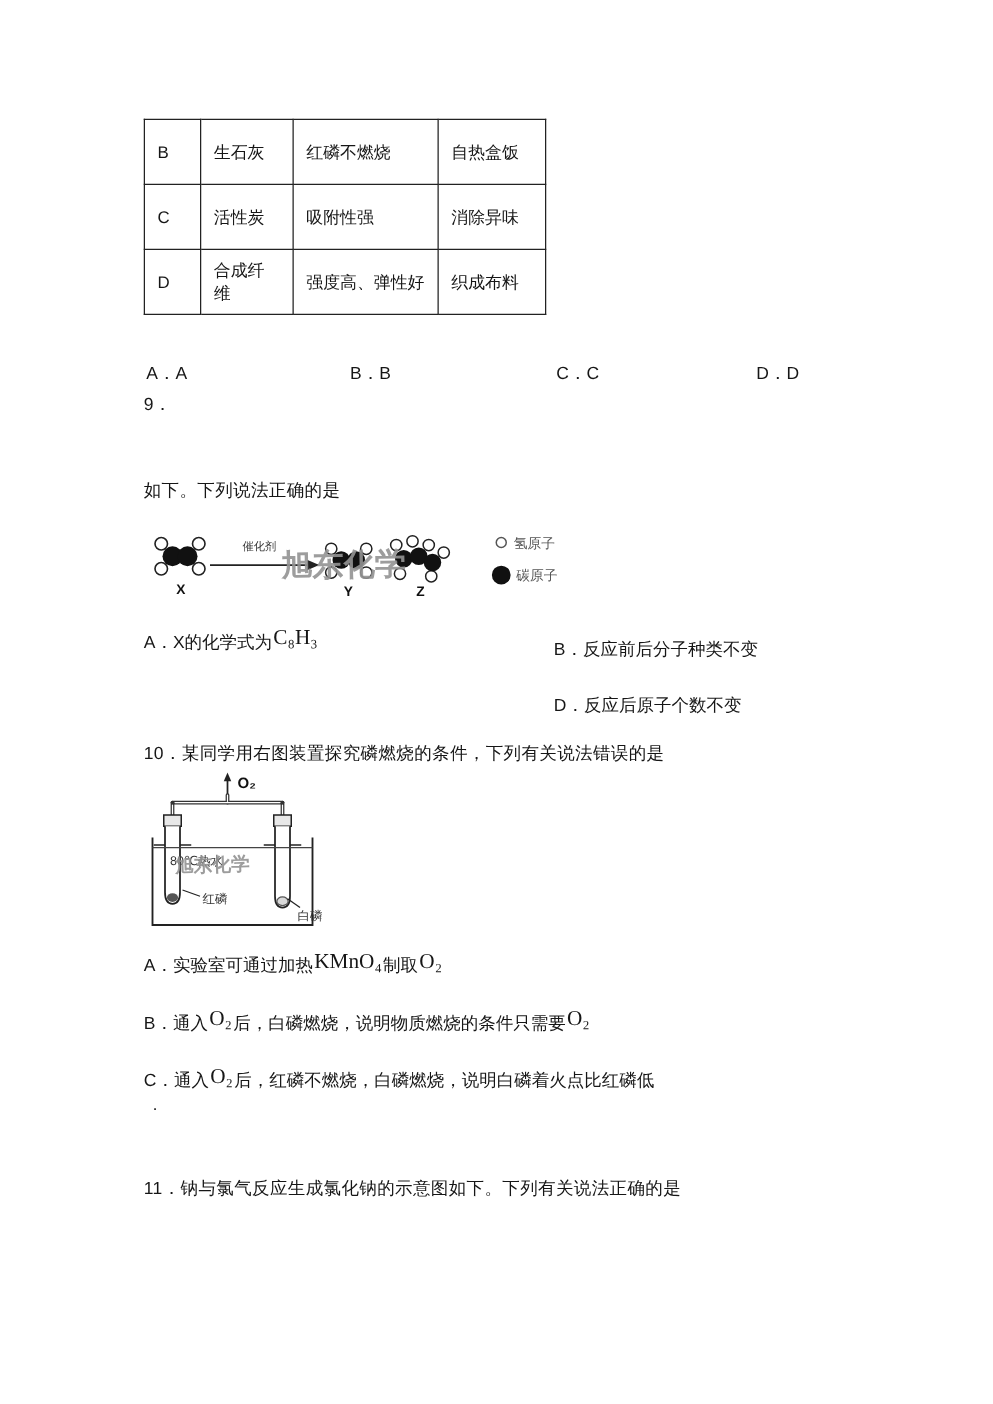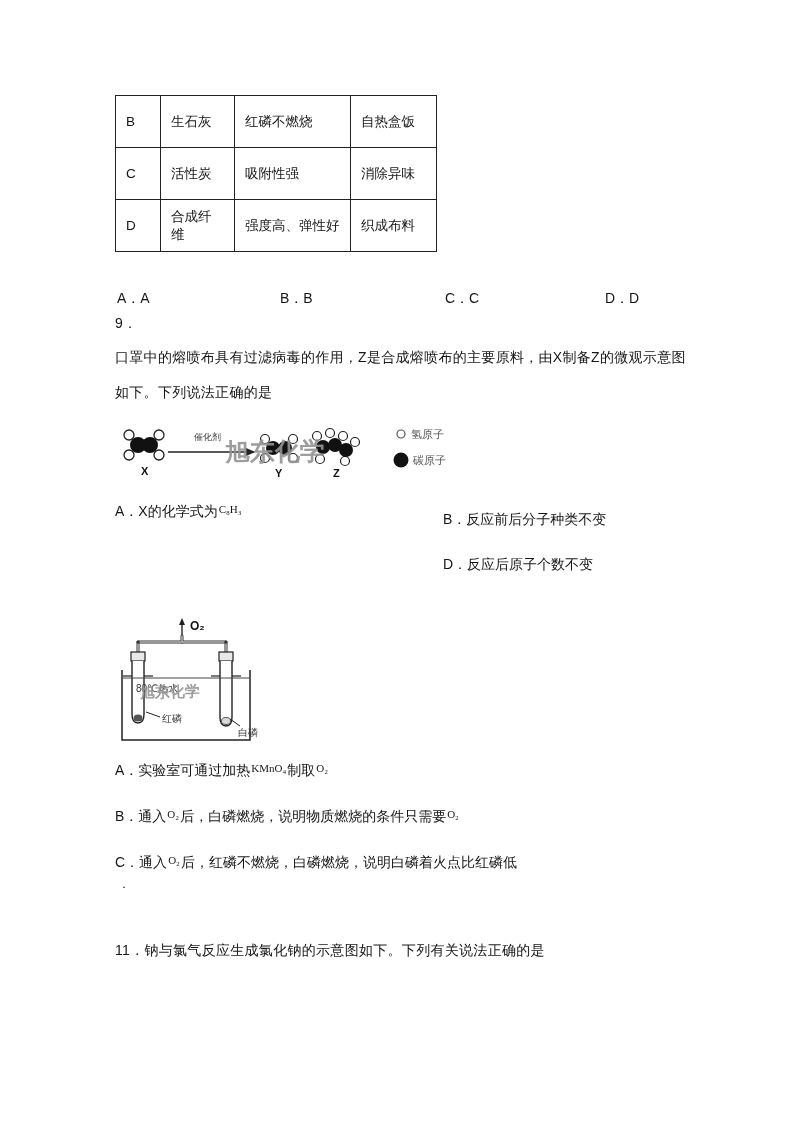--- a/index.html
+++ b/index.html
@@ -14,21 +14,21 @@
   td.c1 { width:74px;margin-left:12px; }
   td.c2 { width:116px; }
   td.c3 { width:86px; }
 
   .txt { font-size:14px; line-height:1.45; letter-spacing:0.3px; white-space:nowrap; }
   .opt { font-size:14px; white-space:nowrap; }
   .ansr { font-size:14px;margin-top:11px; }
 
   .formula {
     font-family:"Liberation Serif","DejaVu Serif",serif;
-    font-size:11px;
+    font-size:17px;
     font-weight:500;
     position:relative;
     top:-3px;
     padding:0 1px;
   }
 
   svg text { font-family:"Liberation Sans","DejaVu Sans",sans-serif; }
   .wm-text { fill:#939393; font-weight:bold; opacity:0.9; }
   .diag-label { fill:#111; font-weight:bold; }
   .small-label { fill:#333; }
@@ -63,21 +63,20 @@
     </table>
 
   <div>
     <span class="abs ansr" style="left:117px; top:279px;">A．A</span>
     <span class="abs ansr" style="left:280px; top:279px;">B．B</span>
     <span class="abs ansr" style="left:445px; top:279px;">C．C</span>
     <span class="abs ansr" style="left:605px; top:279px;">D．D</span>
   </div>
 
   <span class="abs txt" style="left:115px; top:313px;">9．</span>
-  <span class="abs txt" style="left:115px; top:347px;">口罩中的熔喷布具有过滤病毒的作用，Z是合成熔喷布的主要原料，由X制备Z的微观示意图</span>
   <span class="abs txt" style="left:115px; top:382px;">如下。下列说法正确的是</span>
 
   <svg class="abs" style="left:112px; top:415px;" width="370" height="75" viewBox="0 0 370 75">
     <defs>
       <marker id="arrw" markerWidth="8" markerHeight="8" refX="6" refY="3" orient="auto">
         <path d="M0,0 L7,3 L0,6 Z" fill="#222"></path>
       </marker>
     </defs>
 
     <g>
@@ -125,20 +124,21 @@
       <text x="301" y="49" font-size="11" class="legend-label">碳原子</text>
     </g>
   </svg>
 
   <span class="abs opt" style="left:115px; top:503px;">
     <span>A．X的化学式为</span><span class="formula">C₈H₃</span>
   </span>
   <span class="abs opt" style="left:443px; top:511px;">B．反应前后分子种类不变</span>
   <span class="abs opt" style="left:443px; top:556px;">D．反应后原子个数不变</span>
 
+  <span class="abs txt" style="left:115px; top:592px;">10．某同学用右图装置探究磷燃烧的条件，下列有关说法错误的是</span>
 
   <svg class="abs" style="left:110px; top:616px;" width="160" height="150" viewBox="0 0 160 150">
     <defs>
       <marker id="arrup" markerWidth="8" markerHeight="8" refX="3" refY="6" orient="auto">
         <path d="M0,7 L3,0 L6,7 Z" fill="#222"></path>
       </marker>
     </defs>
 
     <line x1="72" y1="20" x2="72" y2="7" stroke="#222" stroke-width="1.4"></line>
     <path d="M69,9 L72,2 L75,9 Z" fill="#222"></path>

